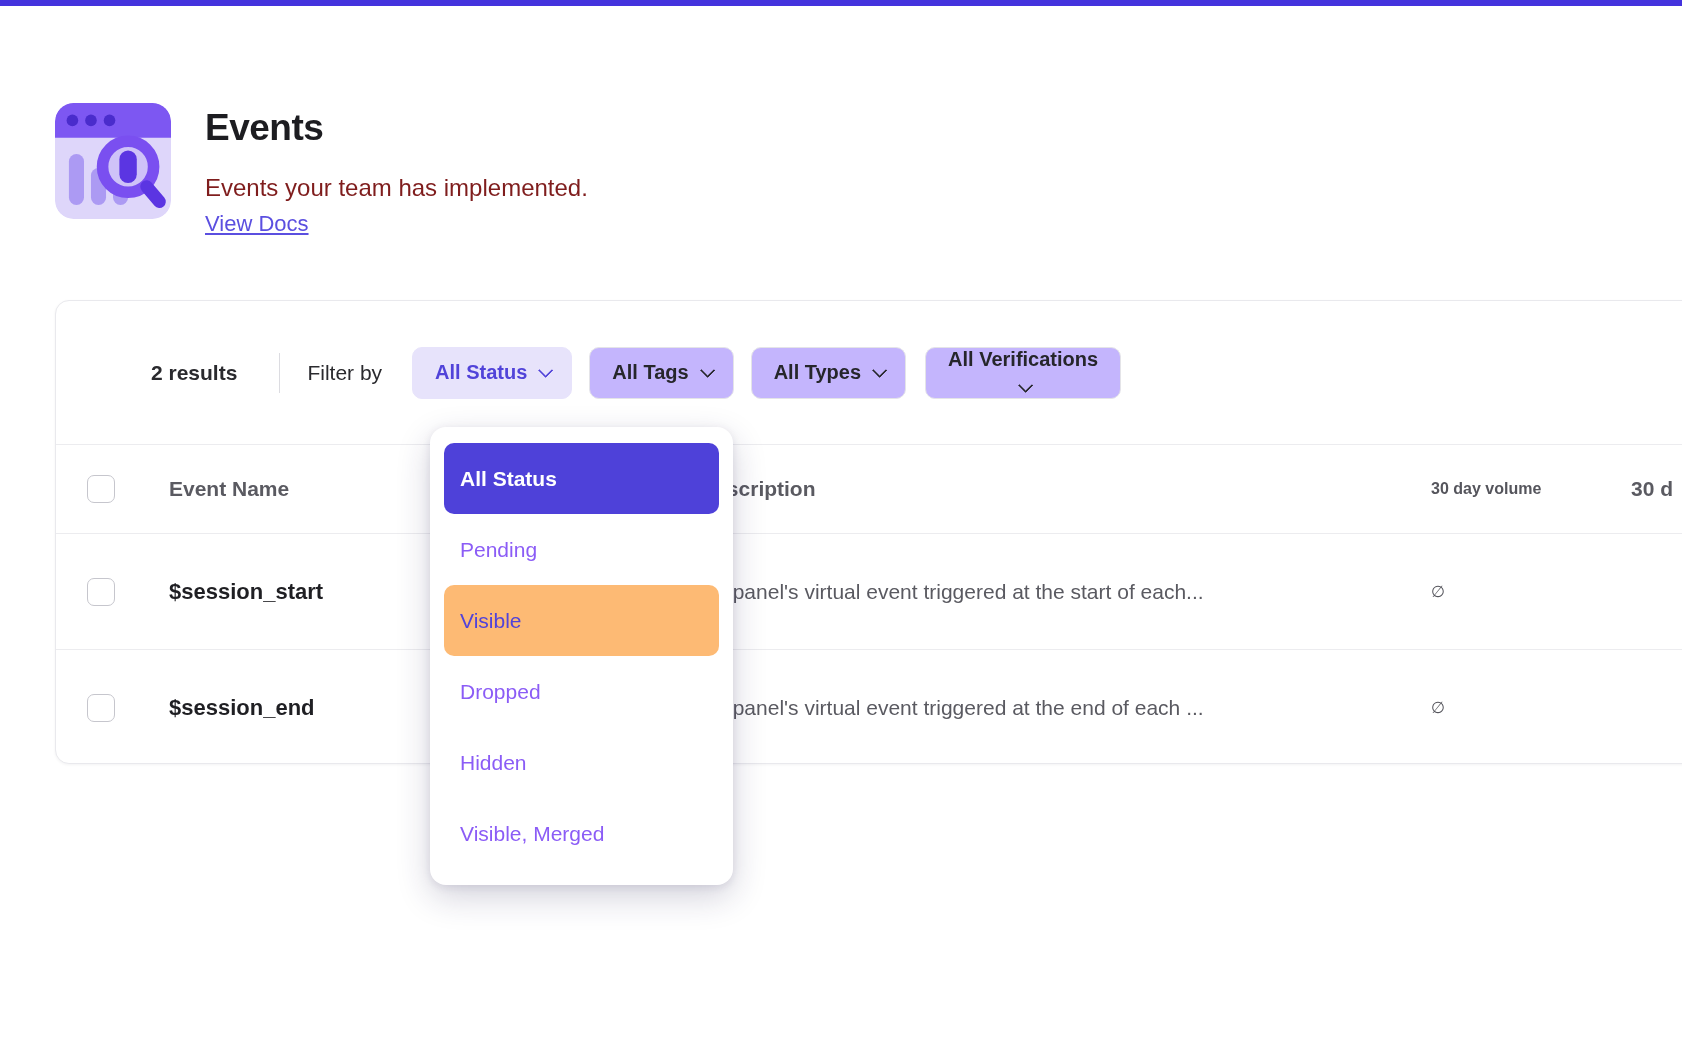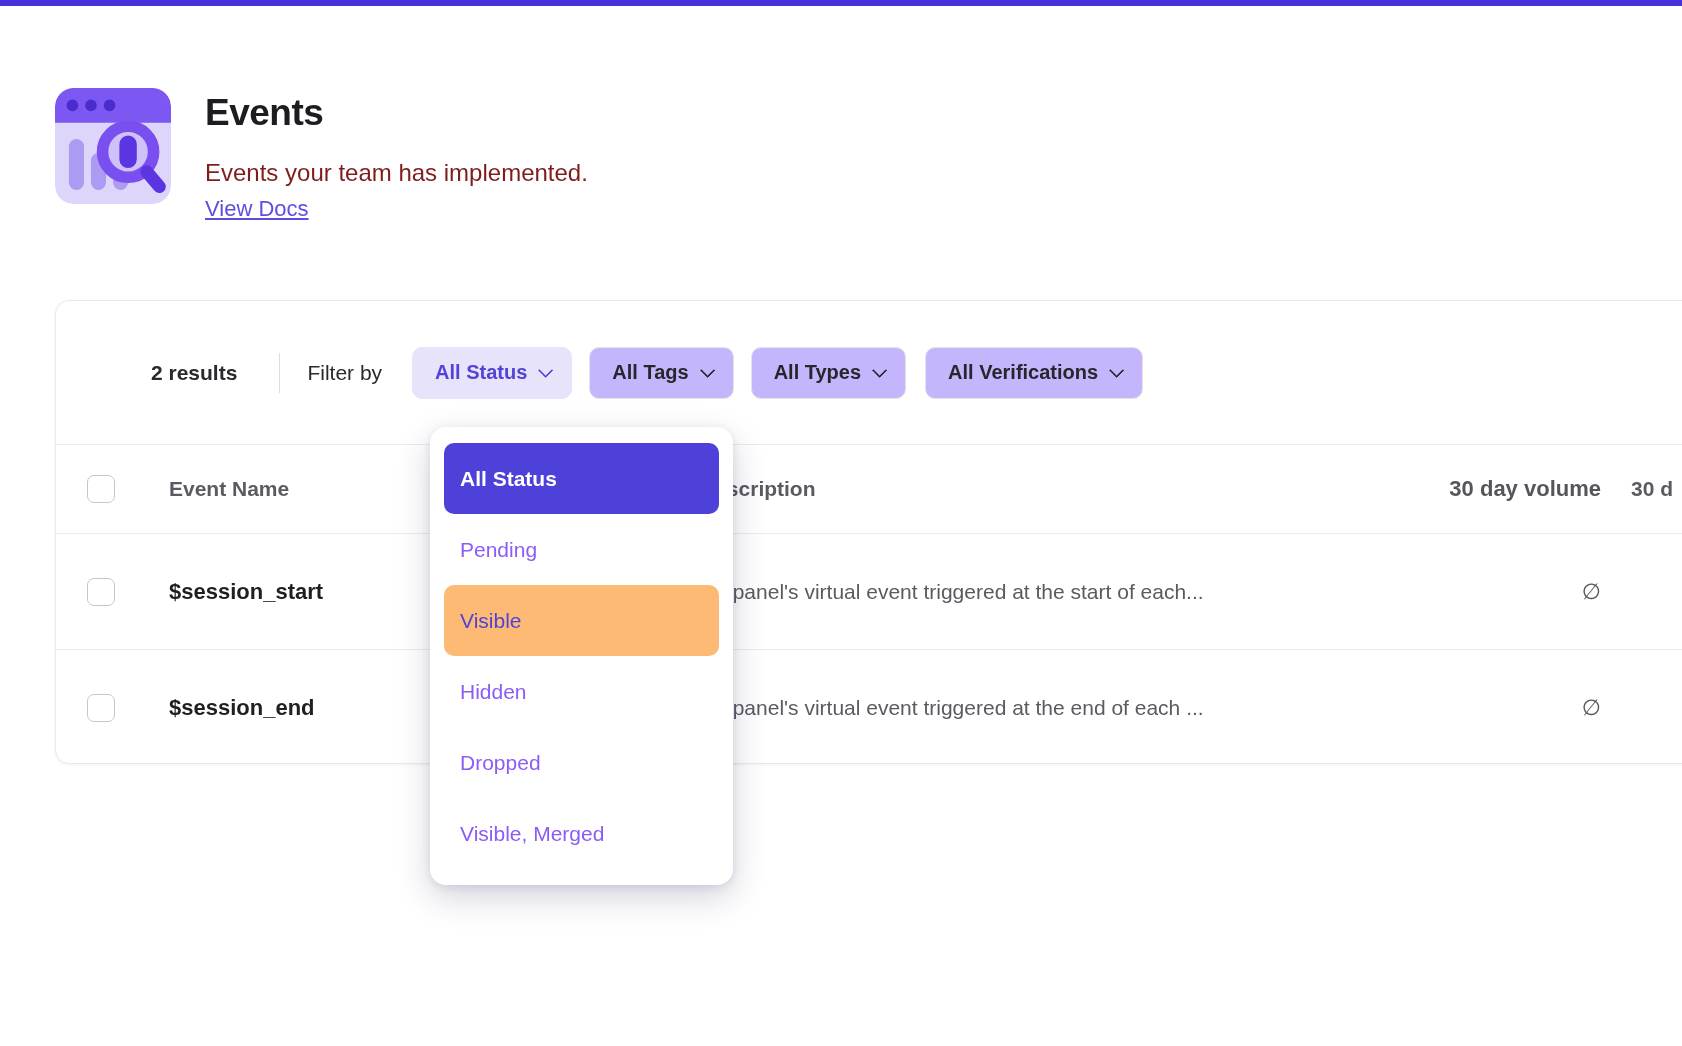--- a/index.html
+++ b/index.html
@@ -2,21 +2,21 @@
 <html><head>
 <meta charset="utf-8">
 <style>
   * { margin:0; padding:0; box-sizing:border-box; }
   html,body { width:1682px; height:1046px; background:#ffffff; overflow:hidden;
               font-family:"Liberation Sans", sans-serif; position:relative; }
 
   .top-accent { position:absolute; left:0; top:0; width:1682px; height:6px; background:#4433dd; }
 
   
-  .page-header { position:absolute; left:55px; top:88px; display:flex; }
+  .page-header { position:absolute; left:55px; top:103px; display:flex; }
   .app-icon { width:116px; height:116px; border-radius:18px; overflow:hidden; flex:0 0 auto; }
   .header-text { margin-left:34px; padding-top:4px; }
   .page-title { font-size:37px; font-weight:700; color:#1d1d21; letter-spacing:-0.5px; }
   .page-subtitle { font-size:24px; color:#7f1d1d; margin-top:25px; }
   .view-docs { font-size:22px; color:#5b4fe0; font-weight:500; margin-top:9px; cursor:pointer;text-decoration:underline; }
 
   
   .card { position:absolute; left:55px; top:300px; width:1647px; height:464px;
           background:#fff; border:1px solid #e9e9ed; border-radius:14px;
           box-shadow:0 1px 3px rgba(20,20,40,0.05); }
@@ -26,36 +26,36 @@
   .results-count { margin-left:95px; font-size:21px; font-weight:700; color:#2a2a2e; }
   .v-divider { width:1px; height:40px; background:#dcdce1; margin-left:42px; }
   .filter-by { margin-left:27px; font-size:21px; font-weight:400; color:#2a2a2e; }
   .filter-btn { height:52px; display:inline-flex; align-items:center; gap:11px;
                 border-radius:10px; padding:0 22px; font-size:20px; font-weight:600;
                 color:#26262b; background:#c4b5fd; border:1px solid #e4e4e8; cursor:pointer; }
   .filter-btn.active { background:#e7e3fb; border-color:#e7e3fb; color:#5143d9; }
   .filter-btn.b1 { margin-left:30px; }
   .filter-btn.b2 { margin-left:17px; }
   .filter-btn.b3 { margin-left:17px; }
-  .filter-btn.b4 { margin-left:19px; }
+  .filter-btn.b4 { margin-left:19px;flex-direction:column; }
   .chev { width:11px; height:11px; border-right:2.5px solid currentColor; border-bottom:2.5px solid currentColor;
           transform:rotate(45deg) translateY(-3px); border-radius:1px; }
 
   
   .t-row { display:grid; grid-template-columns:107px 537px 731px 185px 140px;
            align-items:center; border-top:1px solid #ececef; }
   .t-head { height:89px; }
   .t-body-row { height:116px; }
   .cell-check { padding-left:31px; }
   .checkbox { width:28px; height:28px; border:1.5px solid #c6c6cd; border-radius:7px; background:#fff; cursor:pointer; }
   .cell-name { padding-left:6px; }
   .col-label { font-size:21px; font-weight:600; color:#5a5a61; }
   .event-name { font-size:22px; font-weight:600; color:#1f1f23; }
   .cell-desc { font-size:21px; color:#5a5a61; white-space:nowrap; overflow:visible; }
-  .cell-vol { text-align:right; padding-right:15px; font-size:22px; color:#55555c; }
+  .cell-vol { padding-right:15px; font-size:16px; color:#55555c; }
   .cell-vol2 { padding-left:15px; white-space:nowrap; overflow:hidden; }
 
   
   .dropdown { position:absolute; left:430px; top:427px; width:303px; padding:16px 14px;
               background:#fff; border-radius:16px; z-index:10;
               box-shadow:0 12px 34px rgba(35,28,80,0.20), 0 2px 8px rgba(35,28,80,0.10); }
   .dd-item { height:71px; display:flex; align-items:center; padding-left:16px;
              border-radius:10px; font-size:21px; font-weight:500; color:#8b5cf6; cursor:pointer; }
   .dd-item.selected { background:#4e41d9; color:#ffffff; font-weight:600; }
   .dd-item.highlighted { background:#fdba74; color:#5143d9; }
@@ -142,16 +142,16 @@
     <div class="cell-vol">∅</div>
     <div class="cell-vol2"></div>
   </div>
 
 </div>
 
 <div class="dropdown">
   <div class="dd-item selected">All Status</div>
   <div class="dd-item">Pending</div>
   <div class="dd-item highlighted">Visible</div>
+  <div class="dd-item">Dropped</div>
   <div class="dd-item">Hidden</div>
-  <div class="dd-item">Dropped</div>
   <div class="dd-item">Visible, Merged</div>
 </div>
 
 </body></html>

